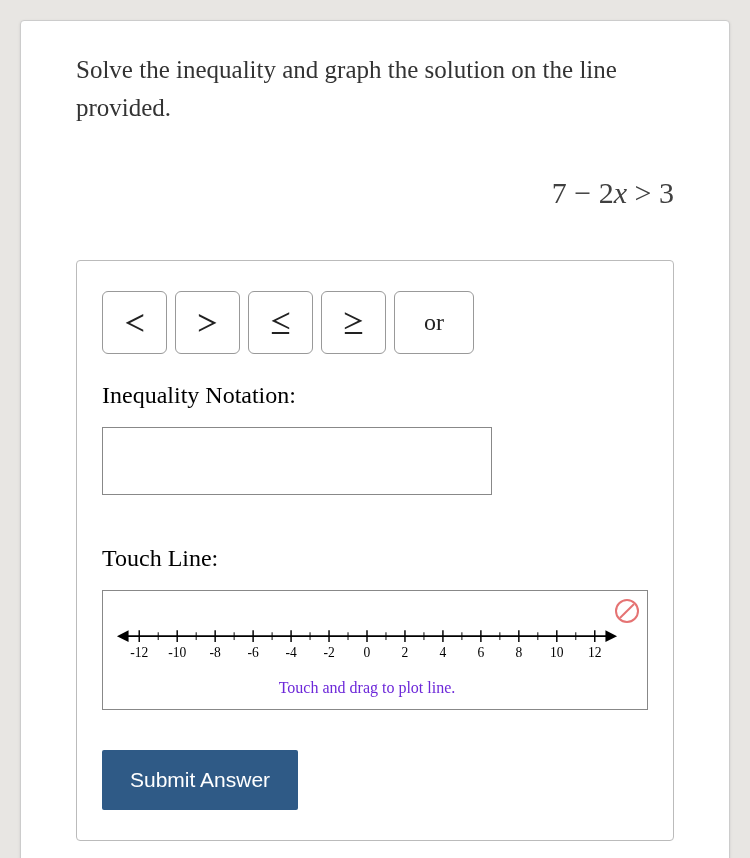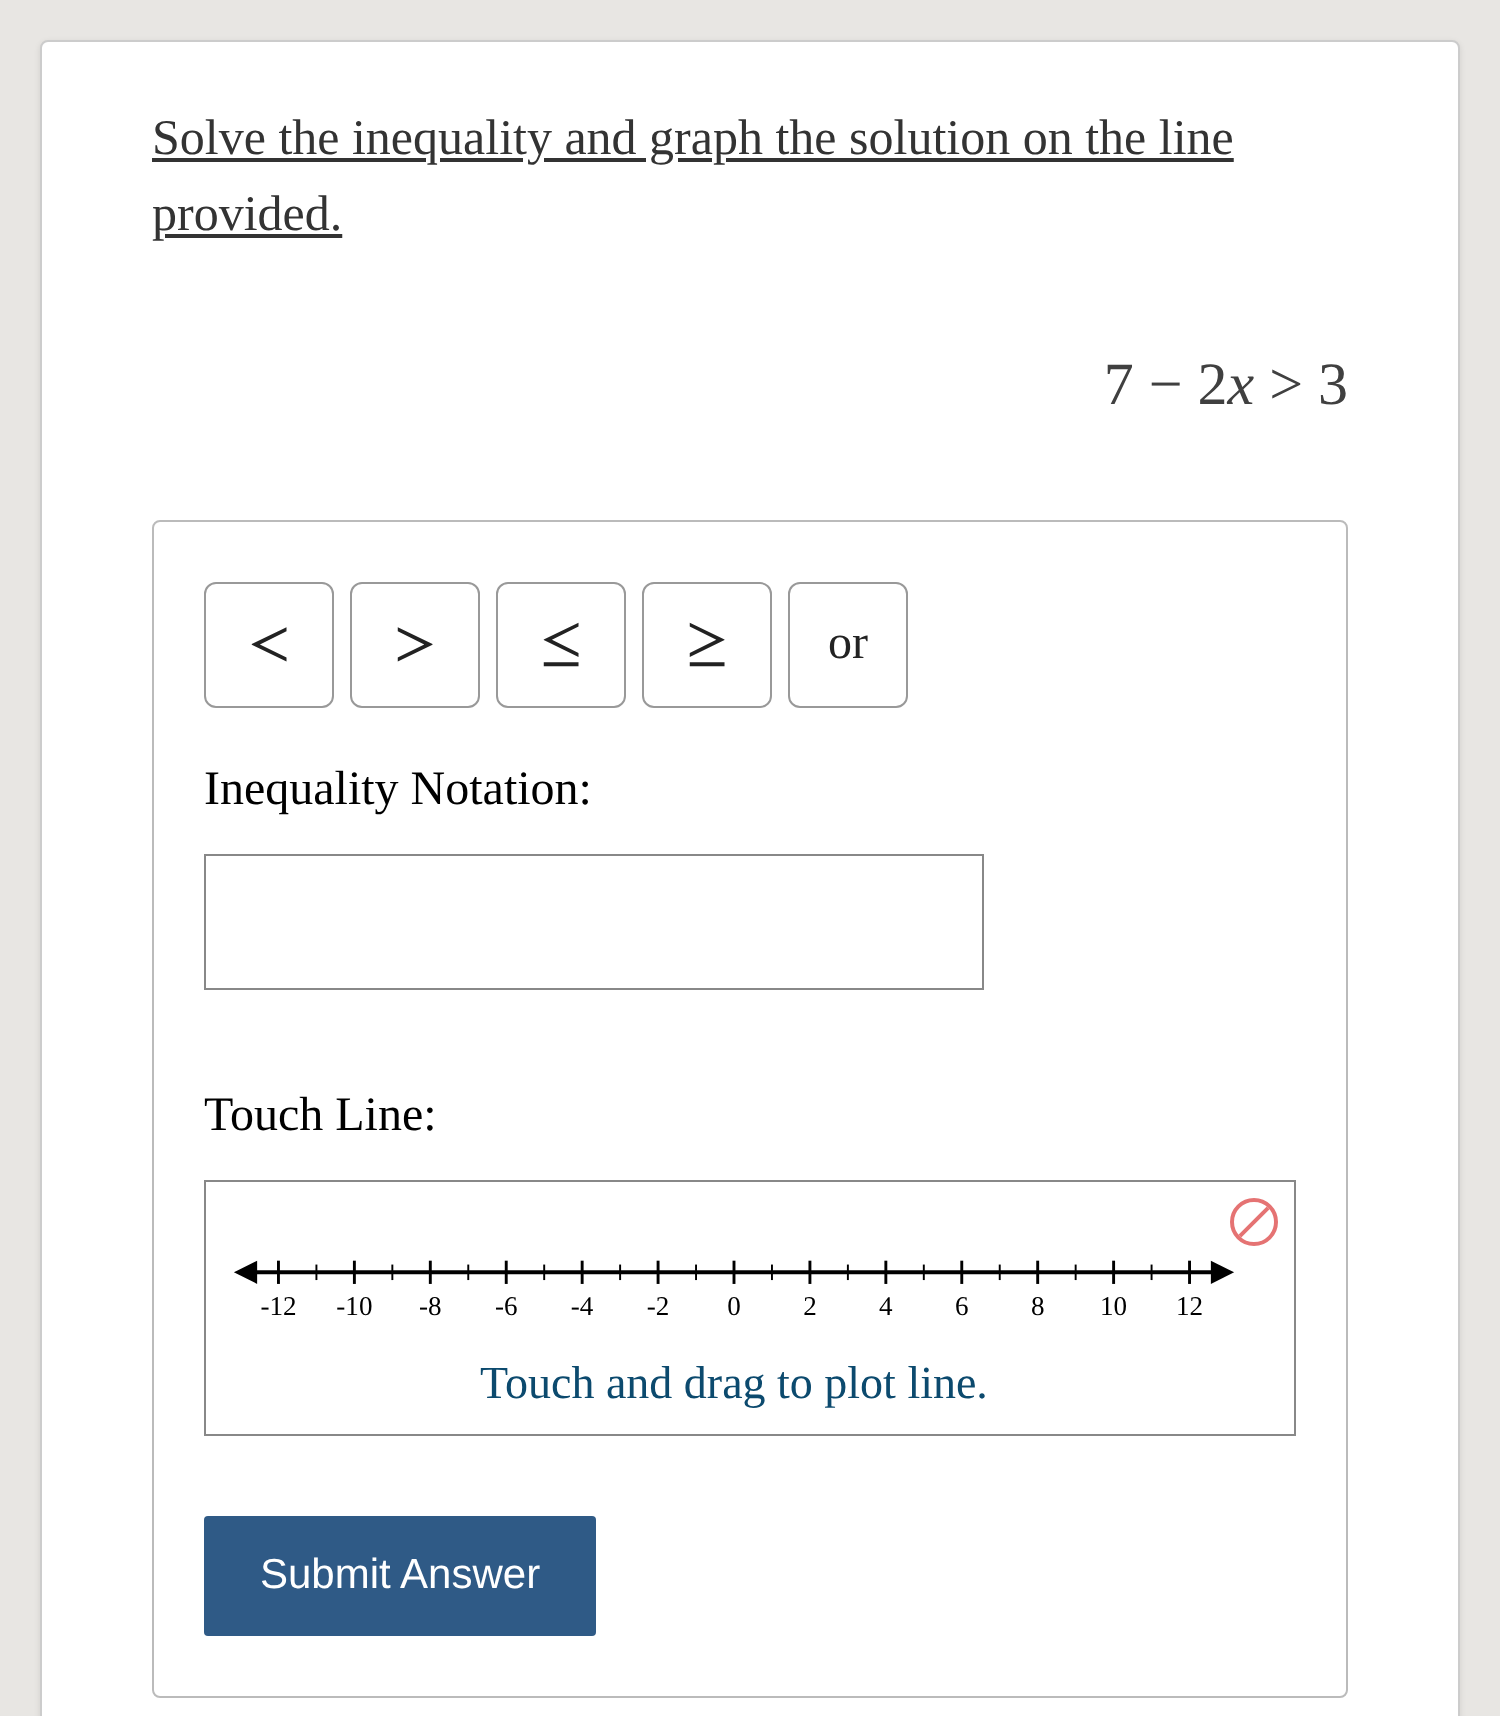--- a/index.html
+++ b/index.html
@@ -22,21 +22,20 @@
     box-shadow: 0 1px 3px rgba(0,0,0,0.1);
   }
   .inner {
     padding: 30px 55px 30px 55px;
   }
   .prompt {
     font-size: 25px;
     line-height: 1.5;
     color: #333;
     margin-bottom: 50px;
-    text-decoration: underline;
   }
   .equation {
     text-align: right;
     font-size: 30px;
     font-family: Liberation Serif, serif;
     margin-bottom: 50px;
     color: #404040;
   }
   .equation .var { font-style: italic; }
   .answer-box {
@@ -57,21 +56,21 @@
     background: #fff;
     font-size: 30px;
     font-family: 'STIX Two Math', 'Cambria Math', Georgia, serif;
     display: flex;
     align-items: center;
     justify-content: center;
     cursor: pointer;
     color: #222;
   }
   .sym-btn.or {
-    width: 60px;
+    width: 80px;
     font-size: 24px;
     font-family: Georgia, serif;
   }
   .section-label {
     font-size: 24px;
     color: #000000;
     margin-bottom: 18px;
   }
   .notation-input {
     width: 390px;
@@ -110,22 +109,22 @@
     left: 9px;
     transform: rotate(45deg);
   }
   .numberline-svg {
     display: block;
     width: 100%;
     height: 60px;
   }
   .hint {
     text-align: center;
-    font-size: 23px;
-    color: #0c4a6e;
+    font-size: 16px;
+    color: #6d28d9;
     margin-top: 8px;
     font-family: Georgia, serif;
   }
   .submit-btn {
     background: #2f5a86;
     color: #fff;
     border: none;
     border-radius: 2px;
     padding: 18px 28px;
     font-size: 21px;

